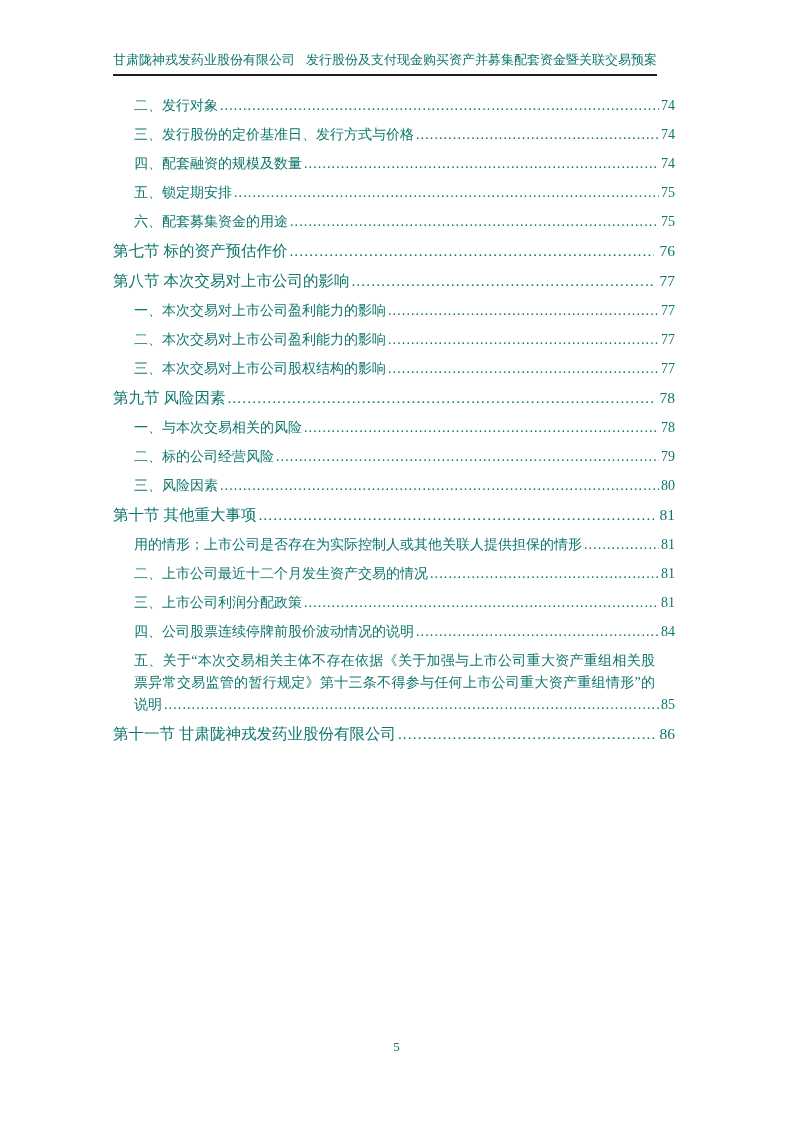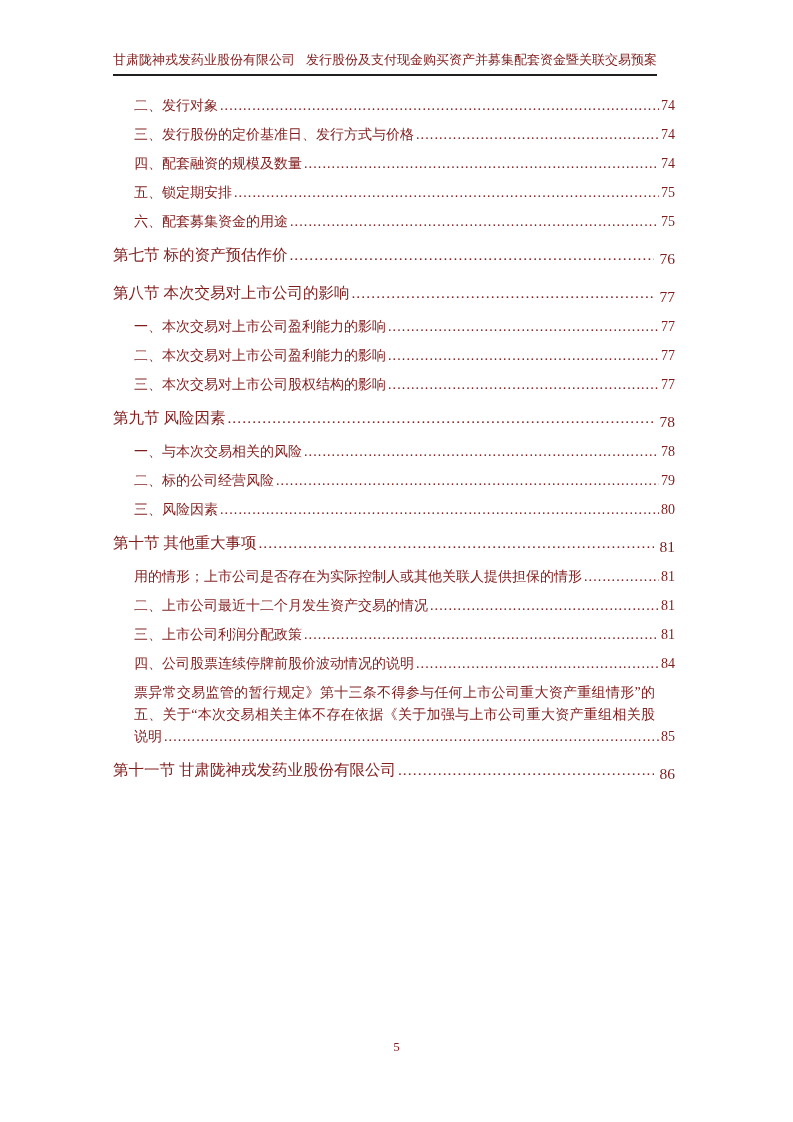--- a/index.html
+++ b/index.html
@@ -2,21 +2,21 @@
 <html><head>
 <meta charset="utf-8">
 <style>
   * { margin: 0; padding: 0; box-sizing: border-box; }
   html, body { width: 793px; height: 1122px; background: #ffffff; }
   .page {
     position: relative;
     width: 793px;
     height: 1122px;
     background: #ffffff;
-    color: #7f1d1d;
+    color: #0f766e;
     font-family: "Liberation Serif", "DejaVu Serif", serif;
     overflow: hidden;
   }
   .header {
     position: absolute;
     top: 51px;
     left: 113px;
     display: flex;
     align-items: baseline;
     gap: 11px;
@@ -51,21 +51,21 @@
     flex: 1;
     overflow: hidden;
     white-space: nowrap;
     min-width: 0;
   }
   .toc-dots::after {
     content: "..............................................................................................................................................................................................................................................................";
     letter-spacing: 1.1px;
   }
   .toc-page { white-space: nowrap; padding-left: 2px; }
-  .toc-entry.section .toc-page { padding-left: 6px; margin-top: 8px; }
+  .toc-entry.section .toc-page { padding-left: 6px; }
   .footer {
     position: absolute;
     top: 1038px;
     left: 0;
     width: 100%;
     text-align: center;
     font-size: 13px;
     line-height: 18px;
   }
 </style>
@@ -246,22 +246,22 @@
     <div class="lines">
           <div class="toc-line last">
             <span class="toc-text">四、公司股票连续停牌前股价波动情况的说明</span>
             <span class="toc-dots"></span>
             <span class="toc-page">84</span>
           </div>
         </div>
   </div>
       <div class="toc-entry sub">
     <div class="lines">
+          <div class="toc-line wrap">五、关于“本次交易相关主体不存在依据《关于加强与上市公司重大资产重组相关股</div>
           <div class="toc-line wrap">票异常交易监管的暂行规定》第十三条不得参与任何上市公司重大资产重组情形”的</div>
-          <div class="toc-line wrap">五、关于“本次交易相关主体不存在依据《关于加强与上市公司重大资产重组相关股</div>
           <div class="toc-line last">
             <span class="toc-text">说明</span>
             <span class="toc-dots"></span>
             <span class="toc-page">85</span>
           </div>
         </div>
   </div>
       <div class="toc-entry section">
     <div class="lines">
           <div class="toc-line last">

